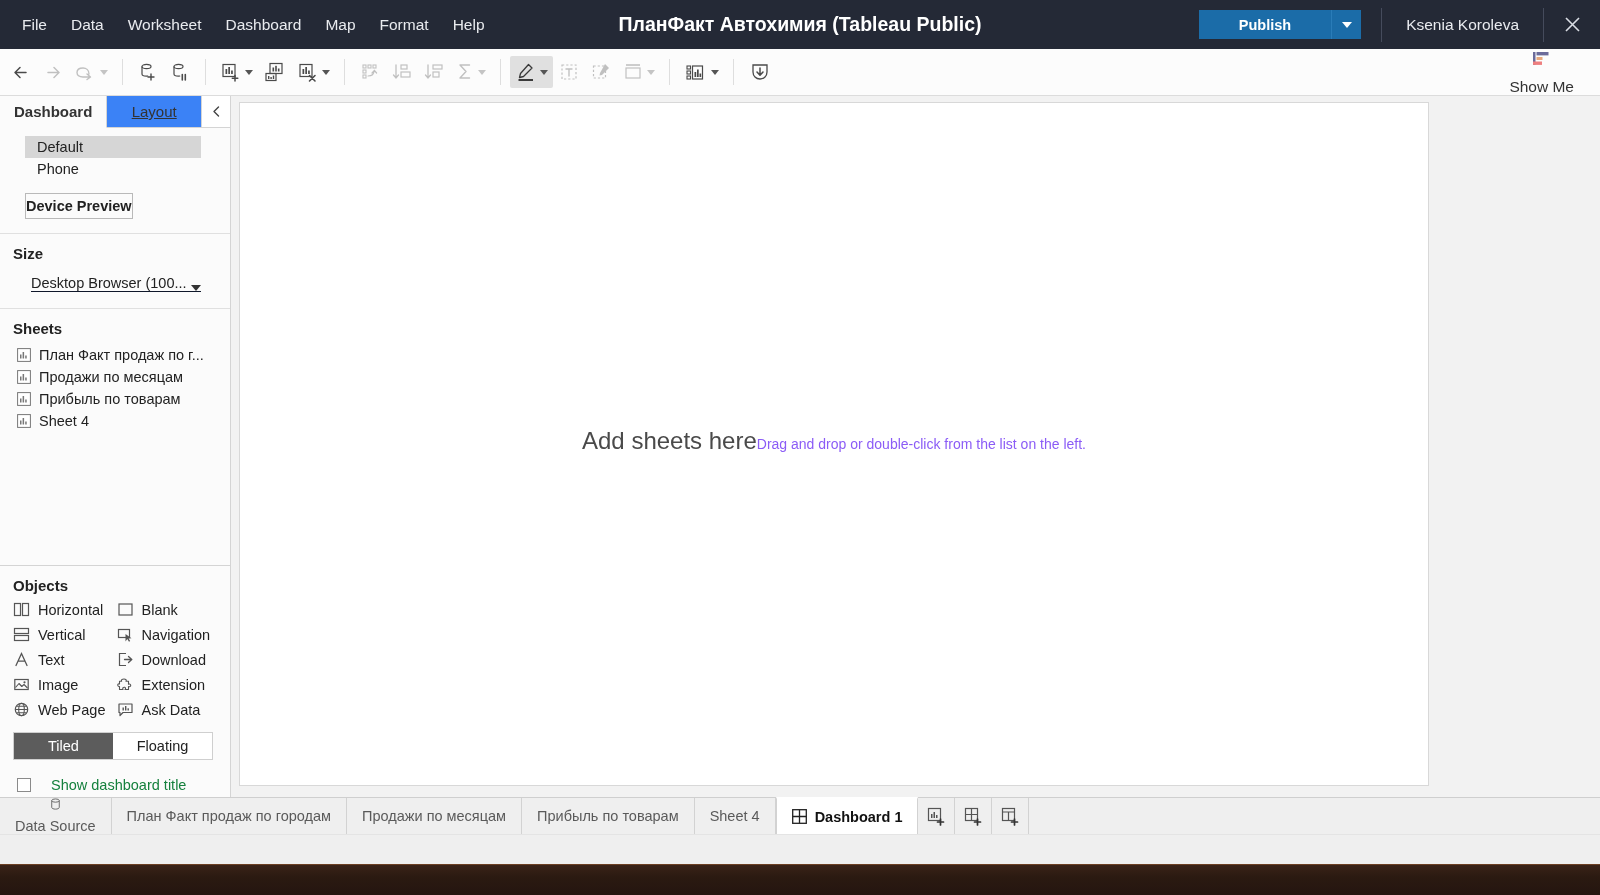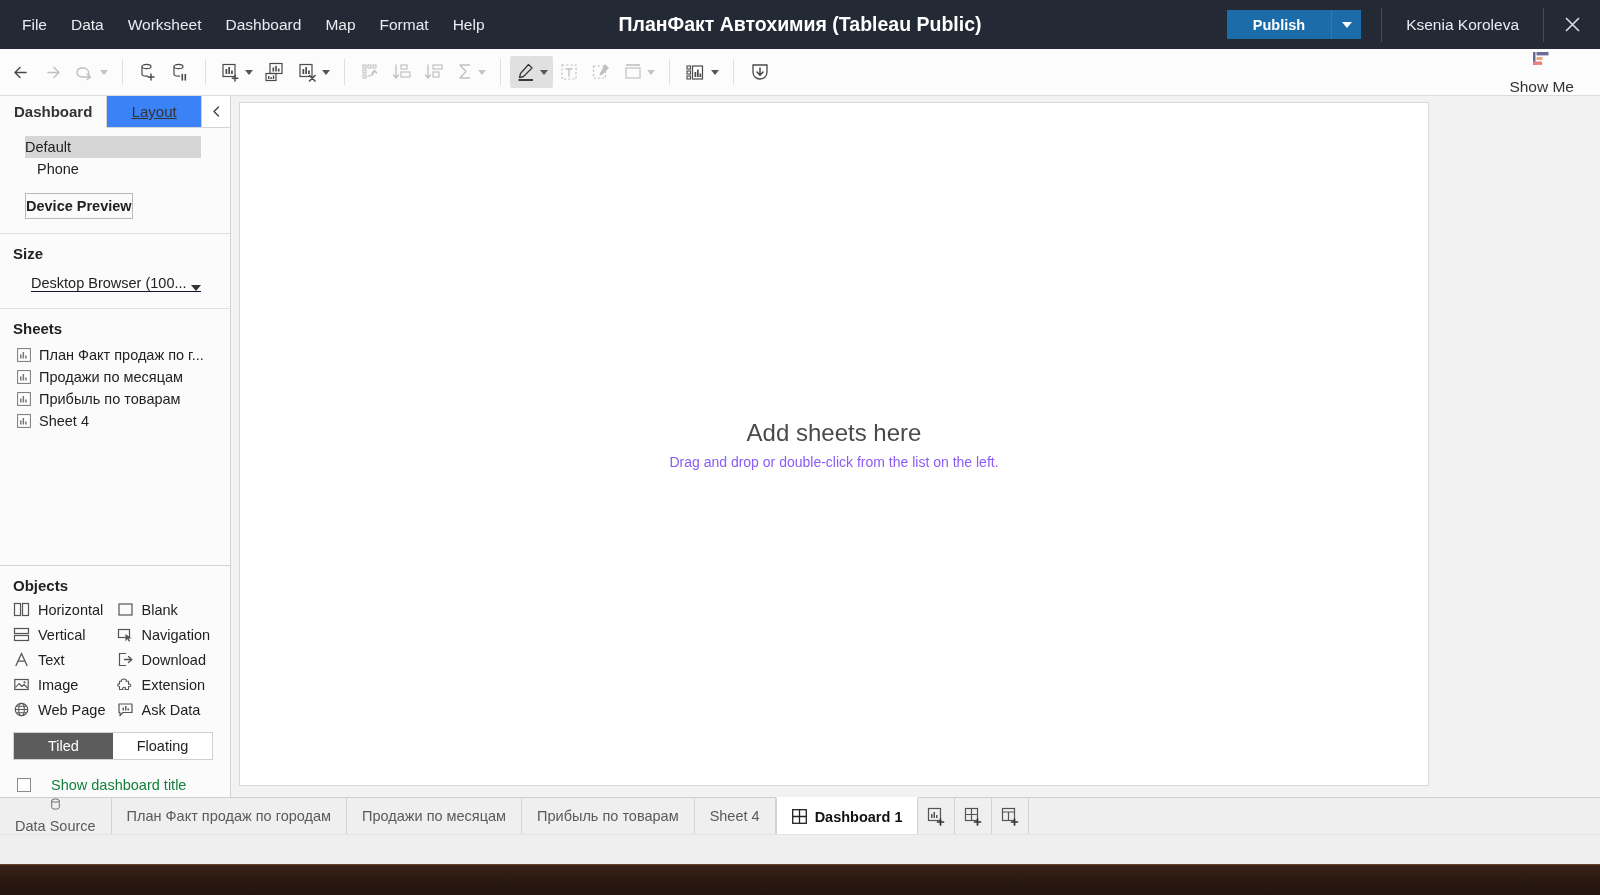--- a/index.html
+++ b/index.html
@@ -44,21 +44,21 @@
     font-size: 19.5px; font-weight: bold; color: #ffffff;
     pointer-events: none;
   }
   #titlebar-right {
     margin-left: auto; display: flex; align-items: center;
     height: 100%; z-index: 2; padding-right: 0;
   }
   #publish-group { display: flex; align-items: stretch; height: 29px; margin-right: 20px; }
   #publish-btn {
     background: #1b6ca8; color: #fff; font-size: 14.5px; font-weight: bold;
-    padding: 0 26px; display: flex; align-items: center; justify-content: center;
+    padding: 0 40px; display: flex; align-items: center; justify-content: center;
     border: none; cursor: pointer; font-family: inherit;
   }
   #publish-caret {
     background: #1b6ca8; width: 30px;
     display: flex; align-items: center; justify-content: center;
     border-left: 1px solid #2a7cb8; cursor: pointer;
   }
   .caret-down {
     width: 0; height: 0;
     border-left: 5px solid transparent; border-right: 5px solid transparent;
@@ -132,21 +132,21 @@
   #panel-collapse {
     width: 28px; background: #fff;
     display: flex; align-items: center; justify-content: center;
     cursor: pointer; color: #555; font-size: 15px;
   }
   #device-section { padding: 8px 0 14px 0; border-bottom: 1px solid #e0e0e0; }
   .device-row {
     font-size: 14.5px; color: #222; padding: 2px 0 2px 25px;
     cursor: pointer; line-height: 18px;
   }
-  .device-row.sel { background: #d6d6d6; margin: 0 29px 0 25px; padding-left: 0; }
+  .device-row.sel { background: #d6d6d6; margin: 0 29px 0 25px; padding-left: 12px; }
   .device-row.sub { padding-left: 37px; }
   #device-preview-btn {
     margin: 13px 29px 0 25px;
     height: 26px; border: 1px solid #b9b9b9; background: #fbfbfb;
     font-family: inherit; font-size: 14.5px; font-weight: bold; color: #222;
     cursor: pointer; display: flex; align-items: center; justify-content: center;
   }
   .section-title {
     font-size: 15px; font-weight: bold; color: #222;
     padding: 11px 0 7px 13px;
@@ -199,21 +199,21 @@
 
   
   #canvas-area {
     flex: 1; background: #f2f2f2; position: relative;
     padding: 6px 0 0 8px; min-width: 0;
   }
   #canvas-sheet {
     position: absolute; left: 8px; top: 6px;
     width: 1190px; height: 684px;
     background: #ffffff; border: 1px solid #d8d8d8;
-    display: flex; flex-direction: column;
+    display: flex; 
     align-items: center; justify-content: center;
   }
   #canvas-title { font-size: 24px; color: #4a4a4a; margin-bottom: 7px; }
   #canvas-sub { font-size: 14px; color: #8b5cf6; }
 
   
   #tabbar {
     height: 37px; flex: none;
     background: #efefef; border-top: 1px solid #cfcfcf;
     display: flex; align-items: stretch;

